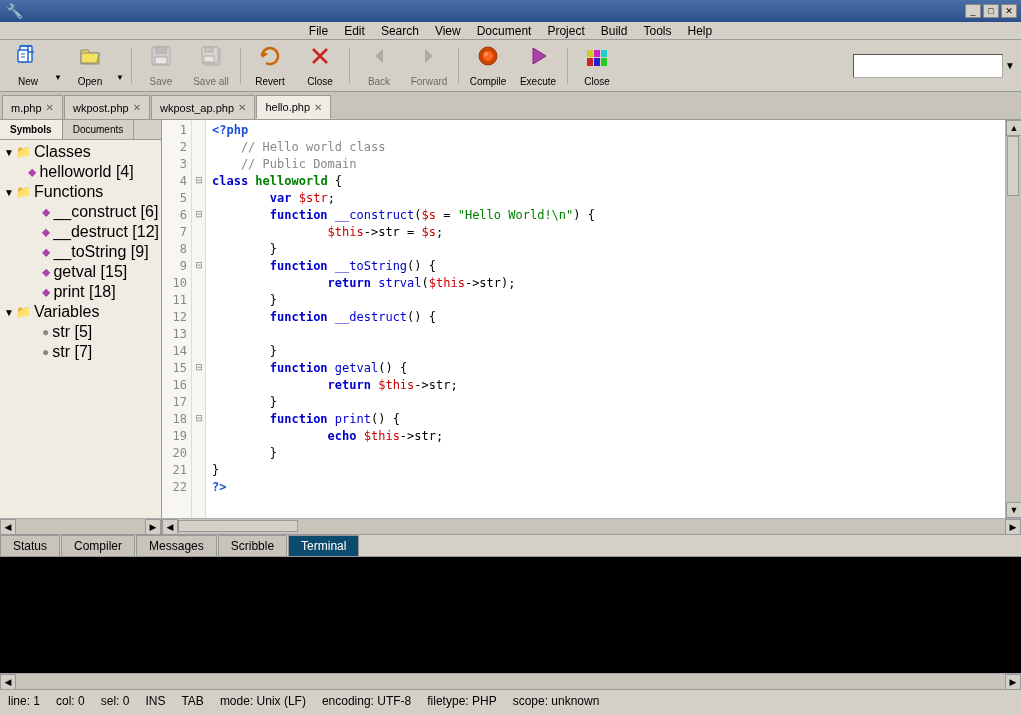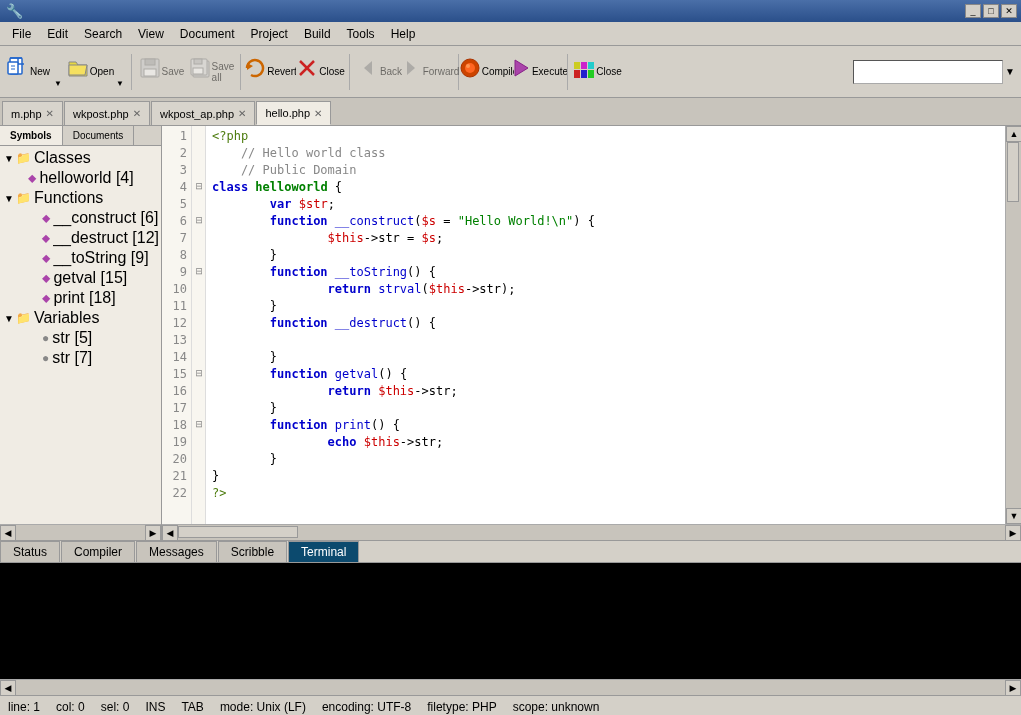--- a/index.html
+++ b/index.html
@@ -24,41 +24,42 @@
       border: 1px solid #888; display: flex; align-items: center; justify-content: center;
       font-size: 9px; cursor: pointer; color: #000;
     }
 
     
     #menubar {
       background: #d4d0c8;
       border-bottom: 1px solid #999;
       display: flex;
       padding: 2px 4px;
-      height: 24px;
+      height: 18px;
       align-items: center;
+      justify-content: center;
     }
     #menubar span {
       padding: 2px 8px;
       cursor: pointer;
       font-size: 12px;
     }
 
     
     #toolbar {
       background: #d4d0c8;
       border-bottom: 1px solid #999;
       display: flex;
       align-items: center;
       padding: 2px 4px;
       height: 52px;
       gap: 2px;
     }
     .toolbar-btn {
-      display: flex; align-items: center; justify-content: center;
+      display: flex; flex-direction: column; align-items: center; justify-content: center;
       width: 48px; height: 46px;
       background: #d4d0c8;
       border: 1px solid transparent;
       cursor: pointer;
       font-size: 10px;
       padding: 2px;
     }
     .toolbar-btn .icon { font-size: 22px; margin-bottom: 2px; }
     .toolbar-separator { width: 1px; height: 36px; background: #aaa; margin: 0 3px; }
     .toolbar-btn-split { display: flex; }
@@ -251,21 +252,21 @@
       flex: 1; height: 16px; background: #c8c4bc;
       position: relative;
     }
     #hscrollbar-thumb {
       position: absolute; left: 0; top: 1px;
       width: 120px; height: 12px; background: #d4d0c8;
       border: 1px solid #999;
     }
 
     
-    .php-tag { color: #4d7c0f; font-weight: normal; }
+    .php-tag { color: #1d4ed8; font-weight: bold; }
     .php-comment { color: #888888; }
     .php-keyword { color: #0000cc; font-weight: bold; text-align: right; }
     .php-class { color: #008000; font-weight: bold; }
     .php-function { color: #0000cc; }
     .php-var { color: #cc0000; }
     .php-string { color: #008000; }
     .php-brace { color: #000; }
 
     
     #vscrollbar {

